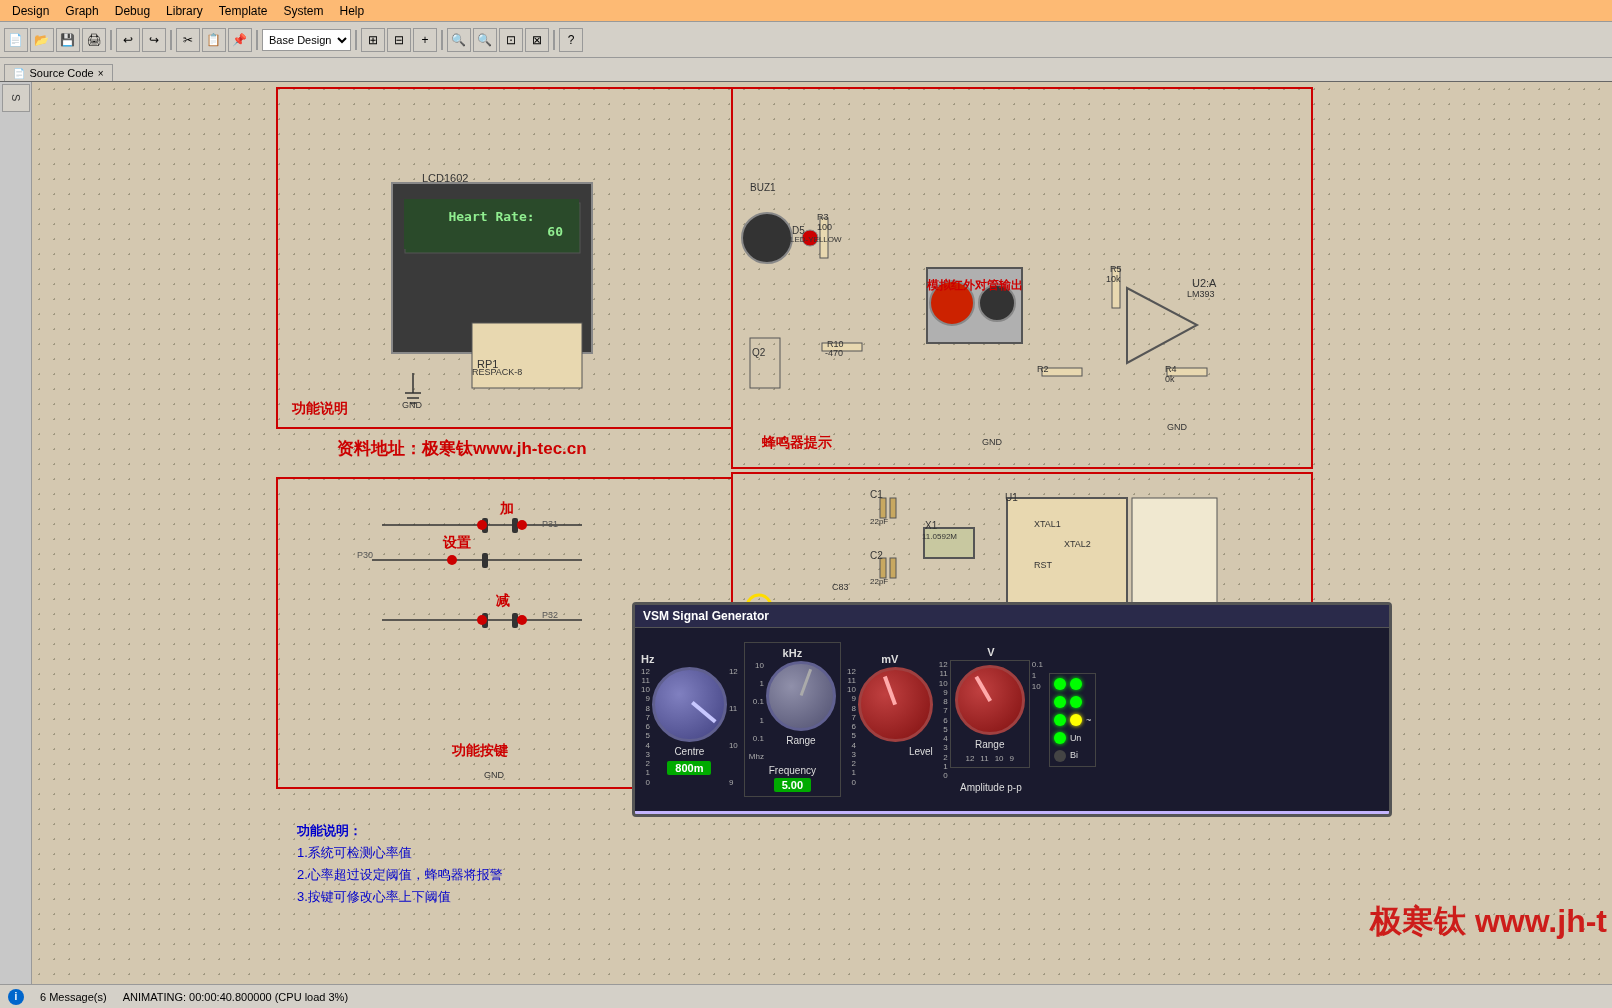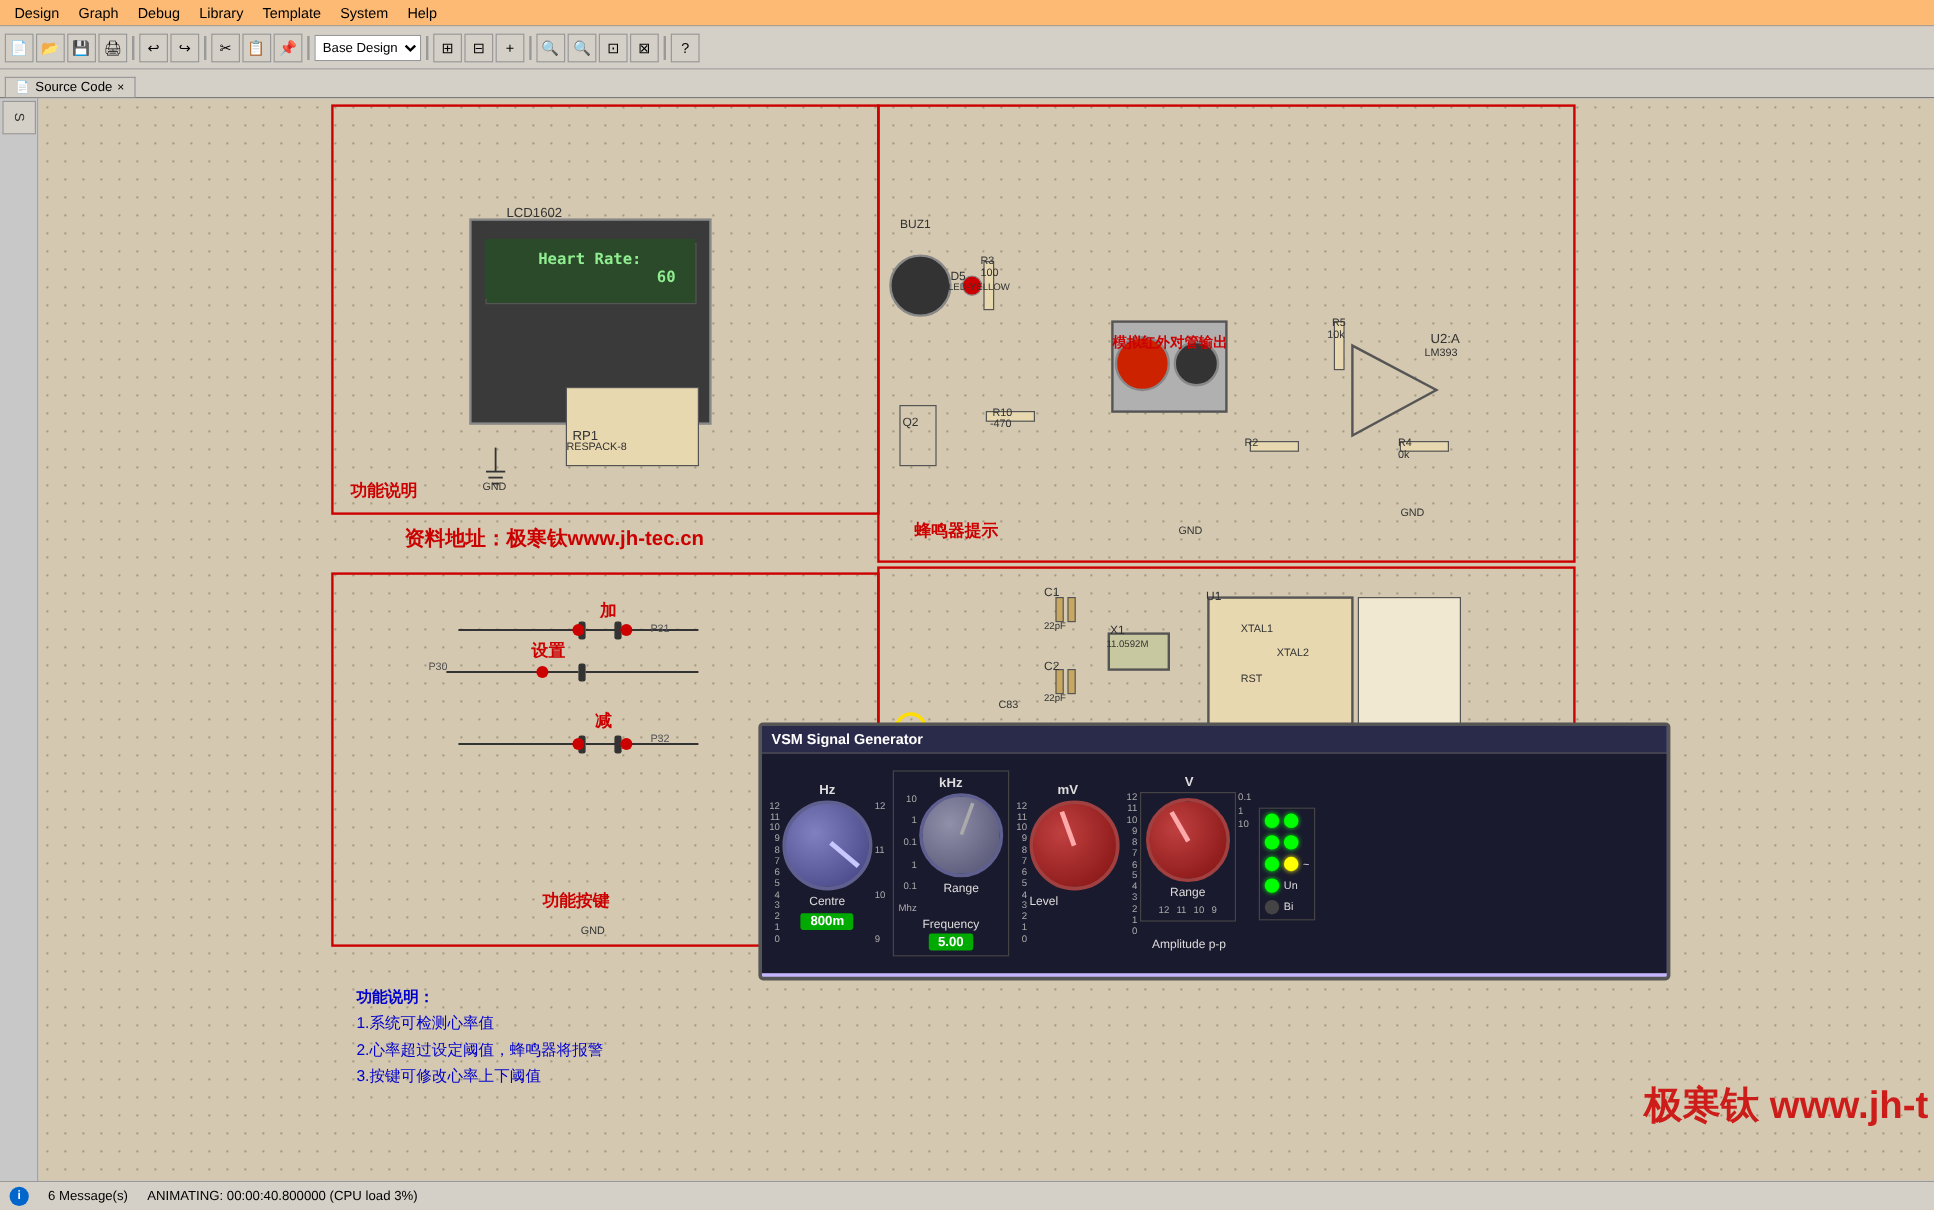--- a/index.html
+++ b/index.html
@@ -264,21 +264,21 @@
         <div style="font-size:13px; color:#0000cc; margin-top:4px;">2.心率超过设定阈值，蜂鸣器将报警</div>
         <div style="font-size:13px; color:#0000cc; margin-top:4px;">3.按键可修改心率上下阈值</div>
       </div>
 
       <div style="position:absolute; right:5px; bottom:40px; font-size:32px; color:#cc0000; font-weight:bold; opacity:0.85;">极寒钛 www.jh-t</div>
 
       <div class="vsm-panel" style="left:600px; top:520px; width:760px; height:215px;">
         <div class="vsm-title">VSM Signal Generator</div>
         <div style="display:flex; background:#1a1a2e; height:calc(100% - 26px); padding:6px; gap:6px; align-items:center;">
 
-          <div style="display:flex; flex-direction:column; align-items:center; gap:2px;">
+          <div style="display:flex; flex-direction:column; gap:2px;">
             <div style="color:#ddd; font-size:11px; font-weight:bold;">Hz</div>
             <div style="display:flex; align-items:flex-start; gap:2px;">
 
               <div style="display:flex; flex-direction:column; justify-content:space-between; height:120px; font-size:8px; color:#aaa; text-align:right;">
                 <span>12</span>
                   <span>11</span>
                   <span>10</span>
                   <span>9</span>
                   <span>8</span>
                   <span>7</span>
@@ -343,21 +343,21 @@
                   <span>8</span>
                   <span>7</span>
                   <span>6</span>
                   <span>5</span>
                   <span>4</span>
                   <span>3</span>
                   <span>2</span>
                   <span>1</span>
                   <span>0</span>
               </div>
-              <div style="display:flex; flex-direction:column; align-items:flex-start; gap:4px;">
+              <div style="display:flex; flex-direction:column; align-items:flex-end; gap:4px;">
                 <div class="knob knob-level" style="width:75px;height:75px;">
                   <div style="position:absolute; width:4px; height:30px; background:#ffaaaa; transform-origin:bottom center; transform:rotate(-20deg) translateX(-50%); left:50%; bottom:50%;"></div>
                 </div>
                 <div style="color:#ddd; font-size:10px;">Level</div>
               </div>
             </div>
           </div>
 
           <div style="display:flex; flex-direction:column; align-items:center; gap:2px;">
             <div style="color:#ddd; font-size:11px; font-weight:bold;">V</div>

